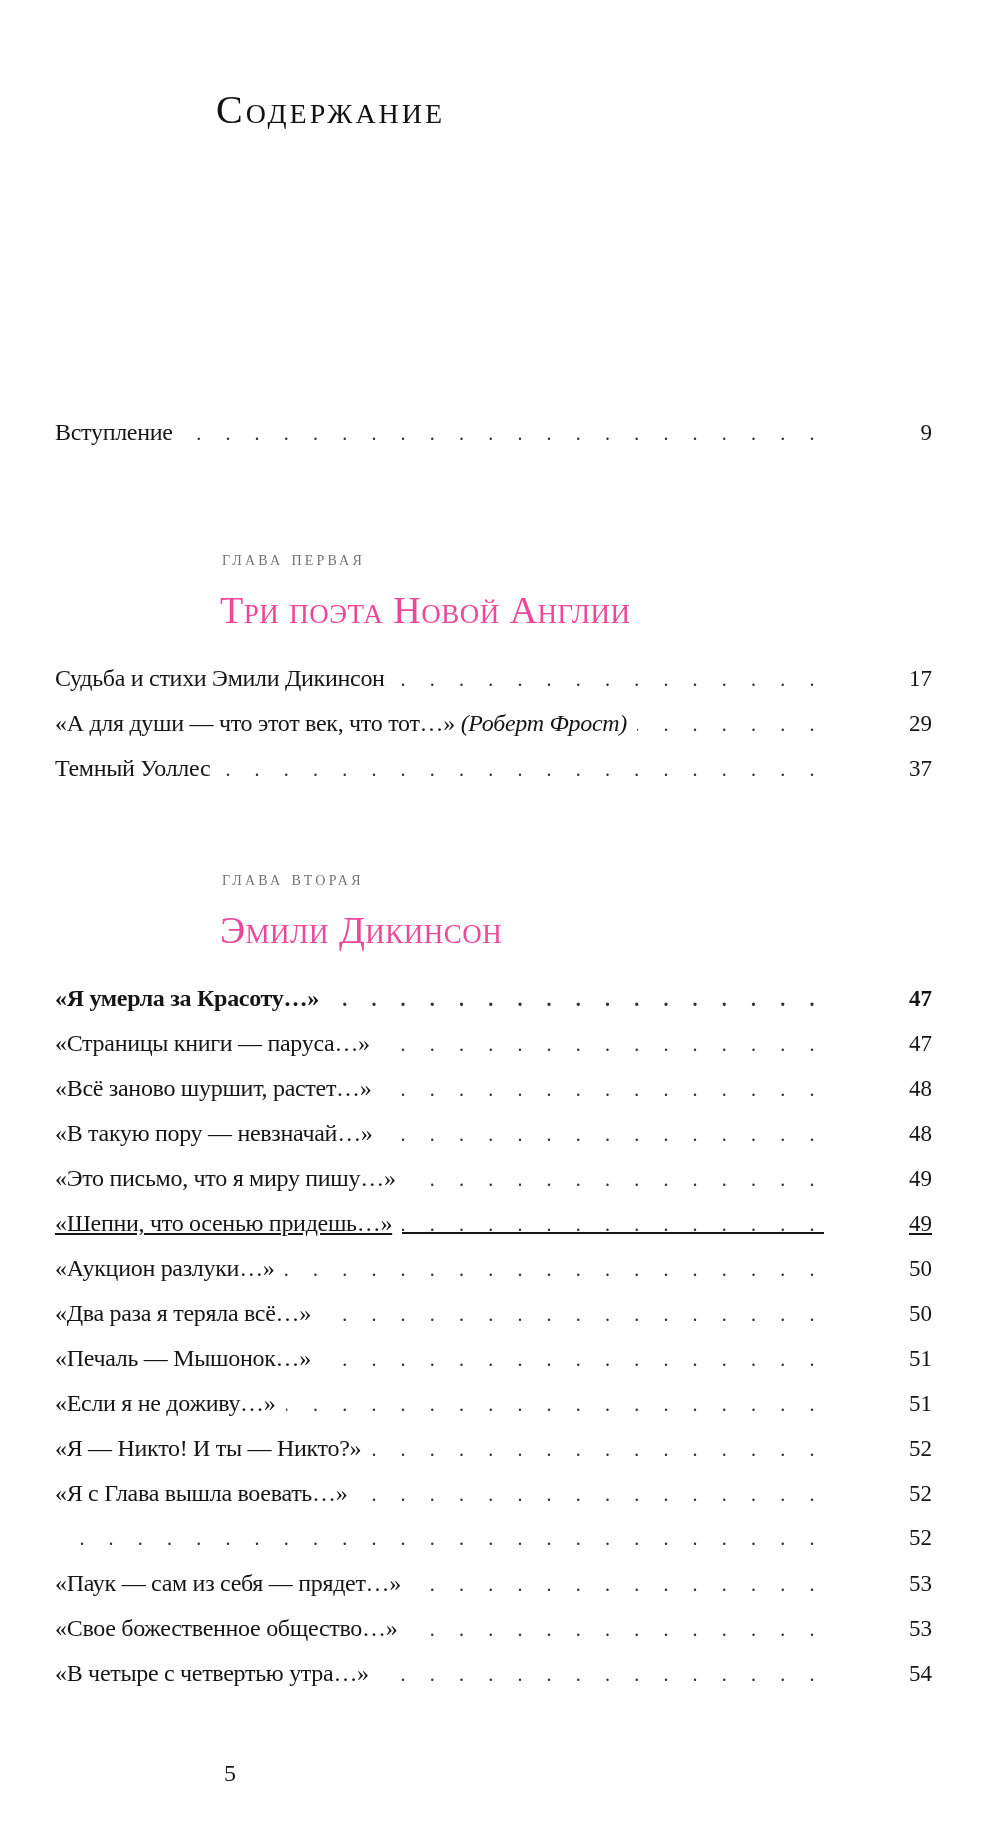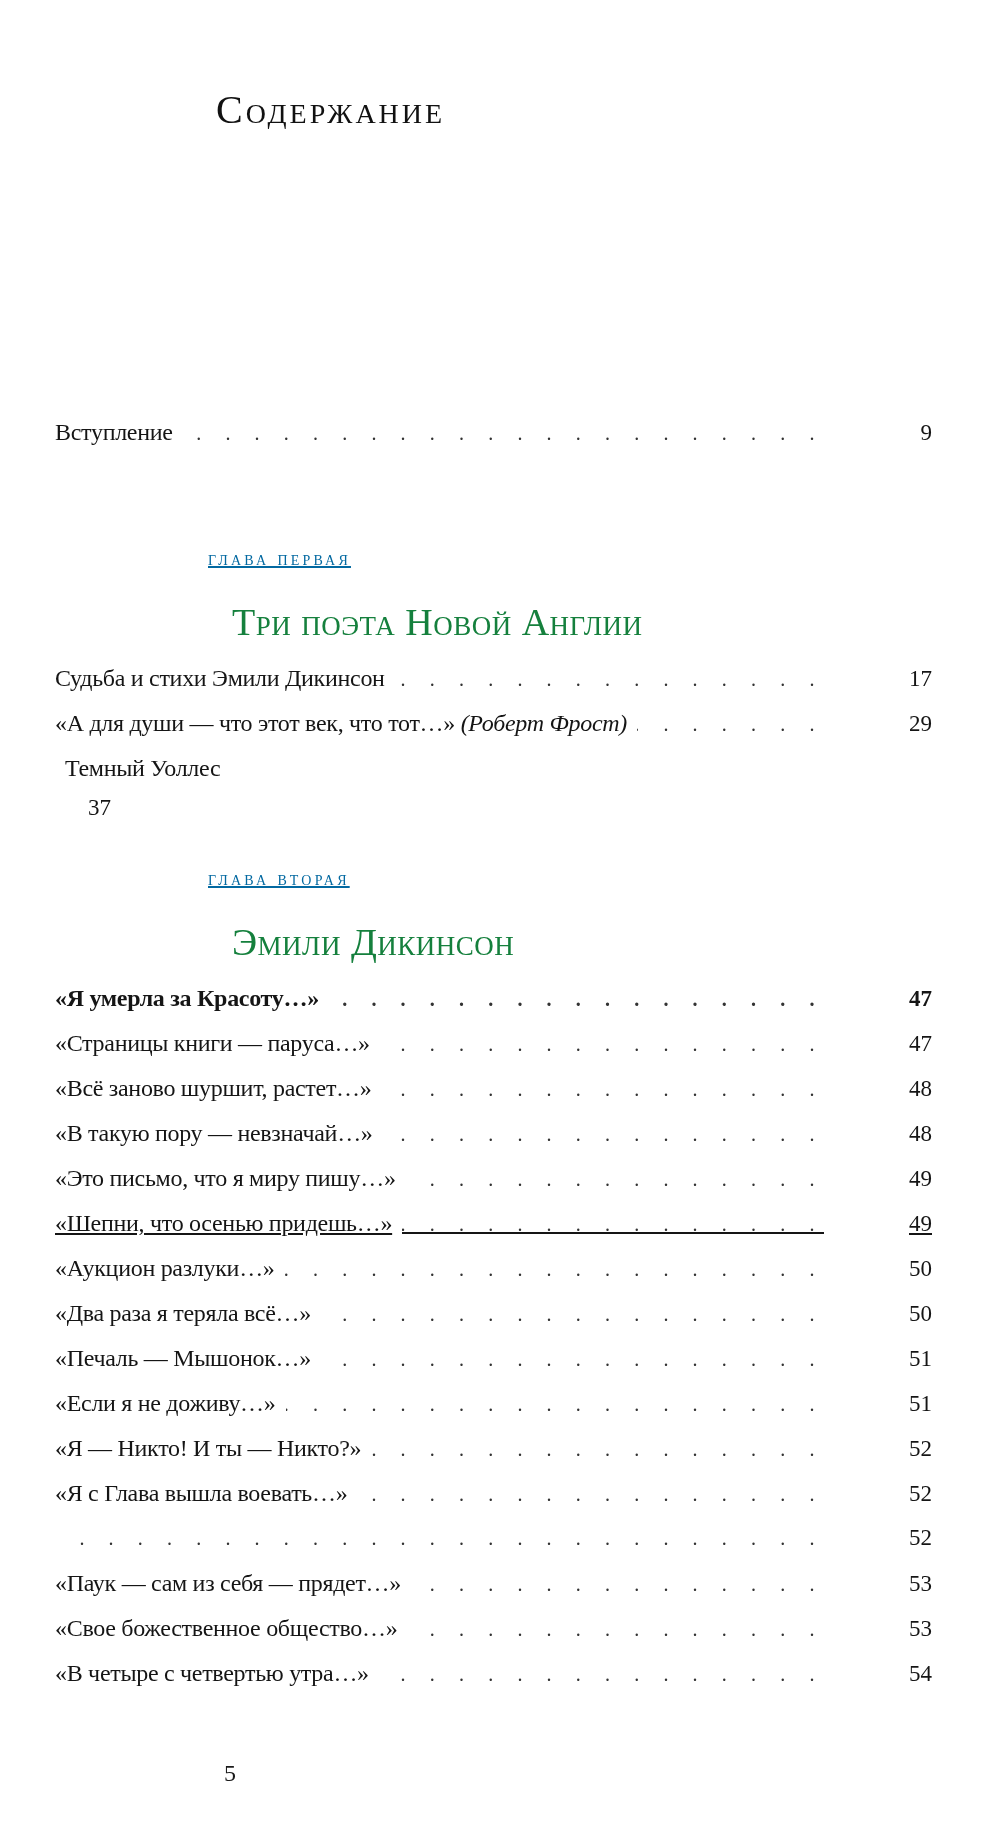--- a/index.html
+++ b/index.html
@@ -65,38 +65,37 @@
       text-align: left;
     }
     .toc-row .page-num {
       flex: 0 0 auto;
       width: 46px;
       text-align: right;
       font-size: 23px;
     }
     .chapter-kicker {
       position: absolute;
-      left: 208px;
+      left: 222px;
       font-size: 20px;
       letter-spacing: 3.2px;
       font-variant: small-caps;
       text-transform: lowercase;
-      color: #0369a1;
+      color: #737373;
       line-height: 24px;
-      text-decoration: underline;
     }
     .chapter-title {
       position: absolute;
       left: 216px;
       font-size: 38px;
       line-height: 44px;
       font-variant: small-caps;
       letter-spacing: 0.5px;
-      color: #15803d;
-      margin: 16px;
+      color: #ec4899;
+      margin: 4px;
       font-weight: normal;
     }
     .folio {
       position: absolute;
       left: 224px;
       top: 1758px;
       font-size: 24px;
       line-height: 30px;
       color: #1a1a1a;
     }
@@ -121,21 +120,21 @@
   <div class="toc-row" style="top:658px;">
     <span class="label">Судьба и стихи Эмили Дикинсон</span>
     <span class="leader">. . . . . . . . . . . . . . . . . . . . . . . . . . . . . . . . . . . . . . . . . . . . . . . . . . . .</span>
     <span class="page-num">17</span>
   </div>
   <div class="toc-row" style="top:703px;justify-content:flex-end;">
     <span class="label"><span>«А для души — что этот век, что тот…» </span><span class="author">(Роберт Фрост)</span></span>
     <span class="leader">. . . . . . . . . . . . . . . . . . . . . . . . . . . . . . . . . . . . . . . . . . . . . . . . . . . .</span>
     <span class="page-num">29</span>
   </div>
-  <div class="toc-row" style="top:748px;flex-direction:column;">
+  <div class="toc-row" style="top:748px;">
     <span class="label">Темный Уоллес</span>
     <span class="leader">. . . . . . . . . . . . . . . . . . . . . . . . . . . . . . . . . . . . . . . . . . . . . . . . . . . .</span>
     <span class="page-num">37</span>
   </div>
 
   <div class="chapter-kicker" style="top:866px;">Глава вторая</div>
   <h2 class="chapter-title" style="top:904px;">Эмили Дикинсон</h2>
 
   <div class="toc-row" style="top:978px;font-weight:bold;">
     <span class="label">«Я умерла за Красоту…»</span>

